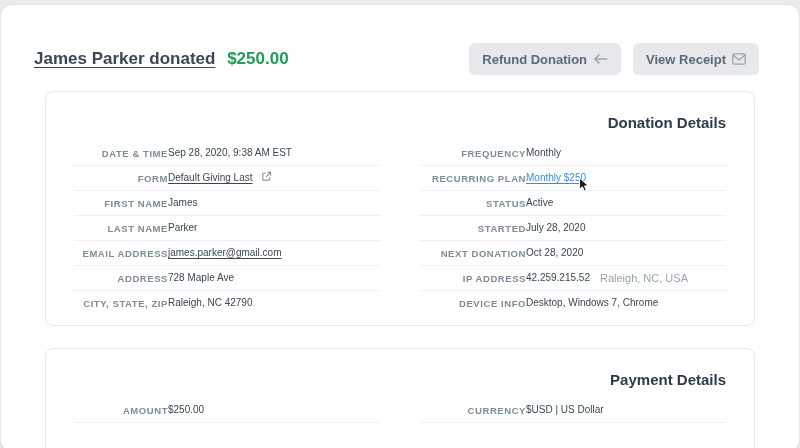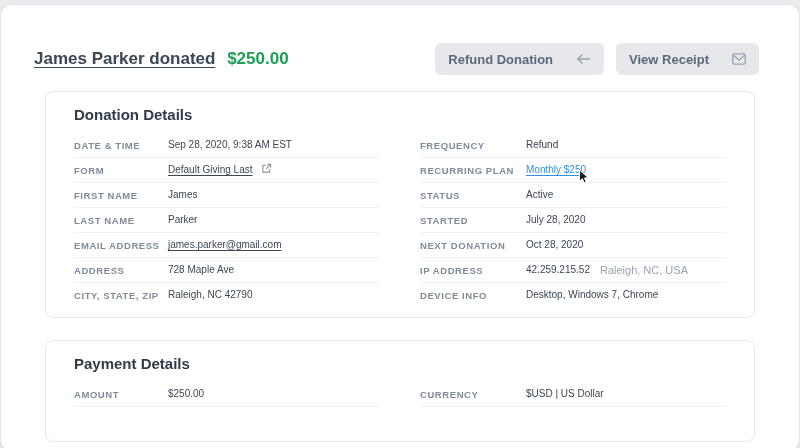--- a/index.html
+++ b/index.html
@@ -17,30 +17,30 @@
   
   .header{
     display:flex;justify-content:space-between;align-items:center;
     padding:38px 40px 0 33px;
   }
   .title-line{font-size:17px;font-weight:700;color:#3b4754;}
   .donor{color:#3b4754;text-decoration:underline;text-underline-offset:3px;cursor:pointer;}
   .amount{color:#1f9d55;margin-left:7px;}
   .header-buttons{display:flex;gap:12px;}
   .btn{
-    display:inline-flex;align-items:center;gap:23px;
+    display:inline-flex;align-items:center;gap:6px;
     height:32px;padding:0 13px;border:none;border-radius:6px;
     background:#e6e8eb;color:#5c6a77;font-size:13px;font-weight:600;
     font-family:inherit;cursor:pointer;
   }
   .btn svg{color:#99a3ae;}
   
   .card{
     margin:16px 44px 0 44px;border:1px solid #e5e8ec;border-radius:8px;
-    padding:14px 28px 10px 28px;background:#fff;
+    padding:22px 28px 10px 28px;background:#fff;text-align:right;
   }
   .card-title{margin:0 0 10px 0;font-size:15px;font-weight:700;color:#2f3b47;}
   .grid{display:grid;grid-template-columns:1fr 1fr;column-gap:40px;}
   .row{
     display:flex;align-items:center;padding:4px 0;min-height:16px;
     border-bottom:1px solid #eef1f5;
   }
   .col .row:last-child{border-bottom:none;}
   .lbl{
     flex:0 0 94px;font-size:9.5px;font-weight:700;letter-spacing:.06em;
@@ -129,21 +129,21 @@
         </div>
         <div class="row">
           <span class="lbl">City, State, Zip</span>
           <span class="val">Raleigh, NC 42790</span>
         </div>
       </div>
 
       <div class="col col-right">
         <div class="row">
           <span class="lbl">Frequency</span>
-          <span class="val">Refund</span>
+          <span class="val">Monthly</span>
         </div>
         <div class="row">
           <span class="lbl">Recurring Plan</span>
           <span class="val plan-wrap">
             <a class="link-blue">Monthly $250</a>
             <span class="cursor-icon">
               <svg width="13" height="16" viewBox="0 0 13 16">
                   <path d="M1.5 1 L1.5 12.2 L4.4 9.8 L6.1 13.8 L8.2 12.9 L6.5 9 L10.3 8.7 Z" fill="#1c1c1c" stroke="#ffffff" stroke-width="1"></path>
                 </svg>
             </span>

